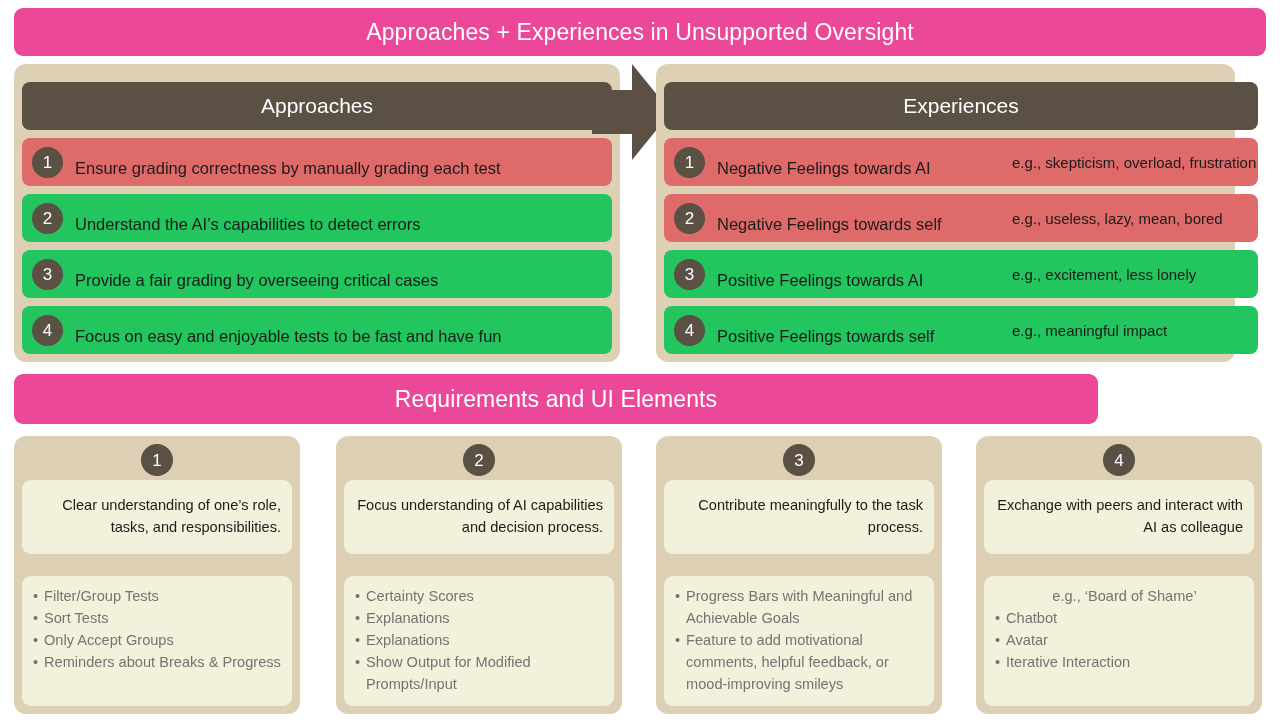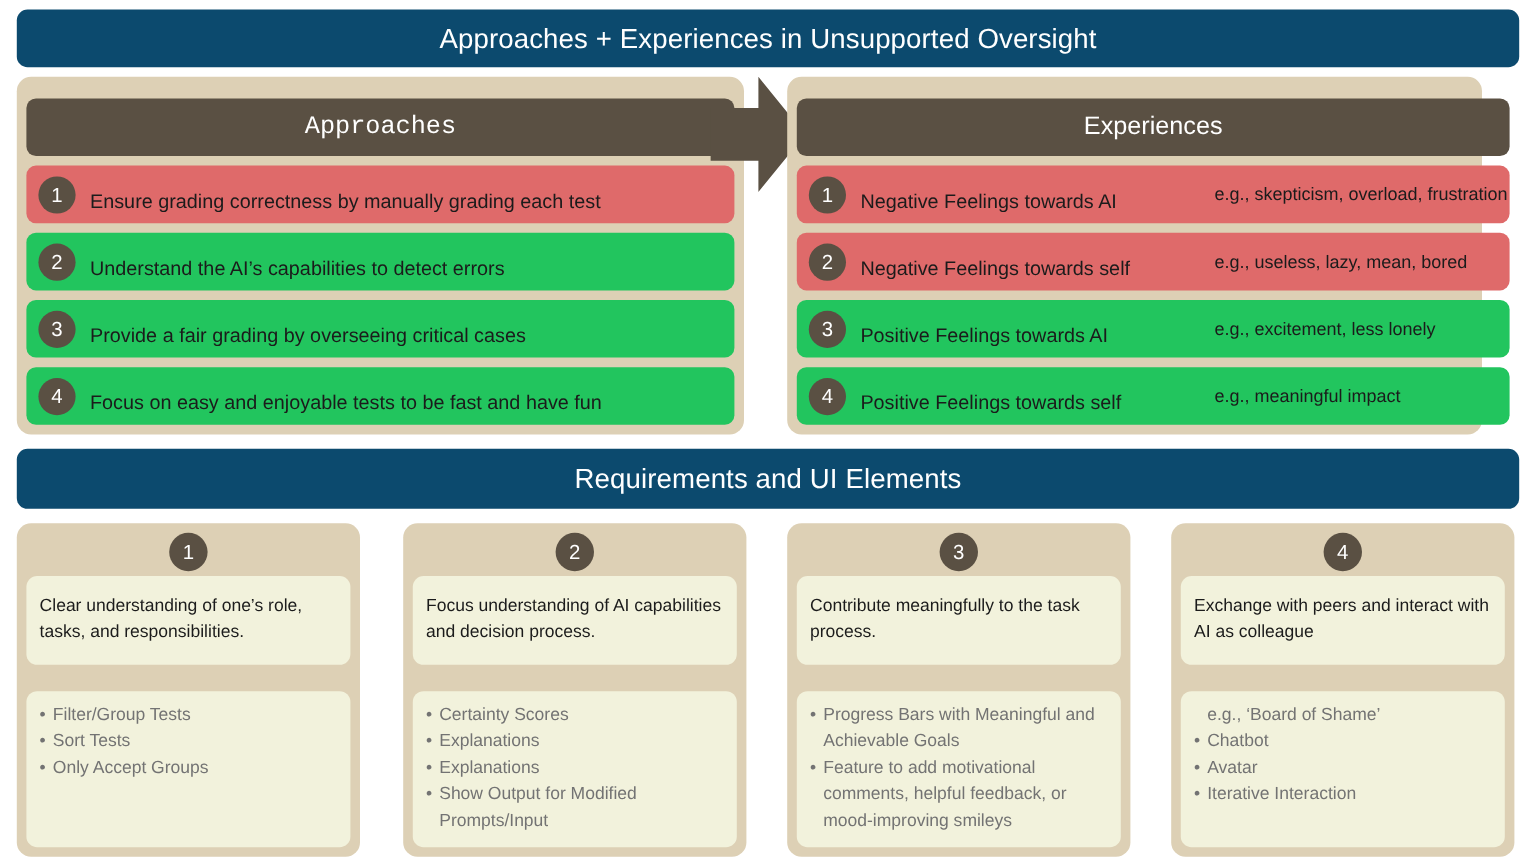--- a/index.html
+++ b/index.html
@@ -7,53 +7,53 @@
     width: 1280px; height: 720px;
     background: #ffffff;
     font-family: "Liberation Sans", sans-serif;
     overflow: hidden;
   }
   .page { position: relative; width: 1280px; height: 720px; }
 
   
   .banner {
     position: absolute;
-    background: #0c4a6e;
+    background: #ec4899;
     border-radius: 9px;
     color: #ffffff;
     display: flex;
     align-items: center;
     justify-content: center;
     font-size: 23px;
     letter-spacing: .1px;
     font-weight: 400;
   }
   #main-title  { left: 14px;  top: 8px;   width: 1252px; height: 48px; }
-  #req-banner  { left: 14px;  top: 374px; width: 1252px; height: 50px; }
+  #req-banner  { left: 14px;  top: 374px; width: 1084px; height: 50px; }
 
   
   .panel {
     position: absolute;
     background: #ddd0b5;
     border-radius: 12px;
   }
   #panel-approaches { left: 14px;  top: 64px; width: 606px;  height: 298px; }
   #panel-experiences{ left: 656px; top: 64px; width: 579px;  height: 298px; }
 
   .panel-header {
     position: absolute;
     left: 8px; top: 18px;
     height: 48px;
     background: #5a5043;
     border-radius: 8px;
     color: #fff;
     display: flex; align-items: center; justify-content: center;
     font-size: 21px;
   }
-  #panel-approaches .panel-header  { width: 590px; font-family: Liberation Mono, monospace; }
+  #panel-approaches .panel-header  { width: 590px; }
   #panel-experiences .panel-header { width: 594px; }
 
   .row {
     position: absolute;
     left: 8px;
     height: 48px;
     border-radius: 8px;
     display: flex;
     align-items: center;
     padding-left: 10px;
@@ -128,20 +128,21 @@
     width: 270px;
     background: #f2f2dc;
     border-radius: 9px;
     padding: 10px 11px;
   }
   .card-req {
     top: 44px;
     min-height: 74px;
     display: flex;
     align-items: center;
+    text-align: right;
   }
   .card-req p {
     font-size: 14.6px;
     line-height: 1.5;
     color: #1b1b1b;
   }
   .card-ui {
     top: 140px;
     bottom: 8px;
   }
@@ -153,20 +154,21 @@
     padding-left: 11px;
     position: relative;
   }
   .card-ui li::before {
     content: "\2022";
     position: absolute;
     left: 0; top: 0;
   }
   .card-ui li.sub {
     padding-left: 11px;
+    text-align: center;
   }
   .card-ui li.sub::before { content: ""; }
 </style>
 </head>
 <body>
 
 <div class="page">
 
   <div class="banner" id="main-title">
     <span>Approaches + Experiences in Unsupported Oversight</span>
@@ -231,20 +233,21 @@
   <div class="col" id="col-1">
     <div class="col-num">1</div>
     <div class="card card-req">
       <p>Clear understanding of one’s role, tasks, and responsibilities.</p>
     </div>
     <div class="card card-ui">
       <ul>
         <li>Filter/Group Tests</li>
         <li>Sort Tests</li>
         <li>Only Accept Groups</li>
+        <li>Reminders about Breaks &amp; Progress</li>
       </ul>
     </div>
   </div>
 
   <div class="col" id="col-2">
     <div class="col-num">2</div>
     <div class="card card-req">
       <p>Focus understanding of AI capabilities and decision process.</p>
     </div>
     <div class="card card-ui">

